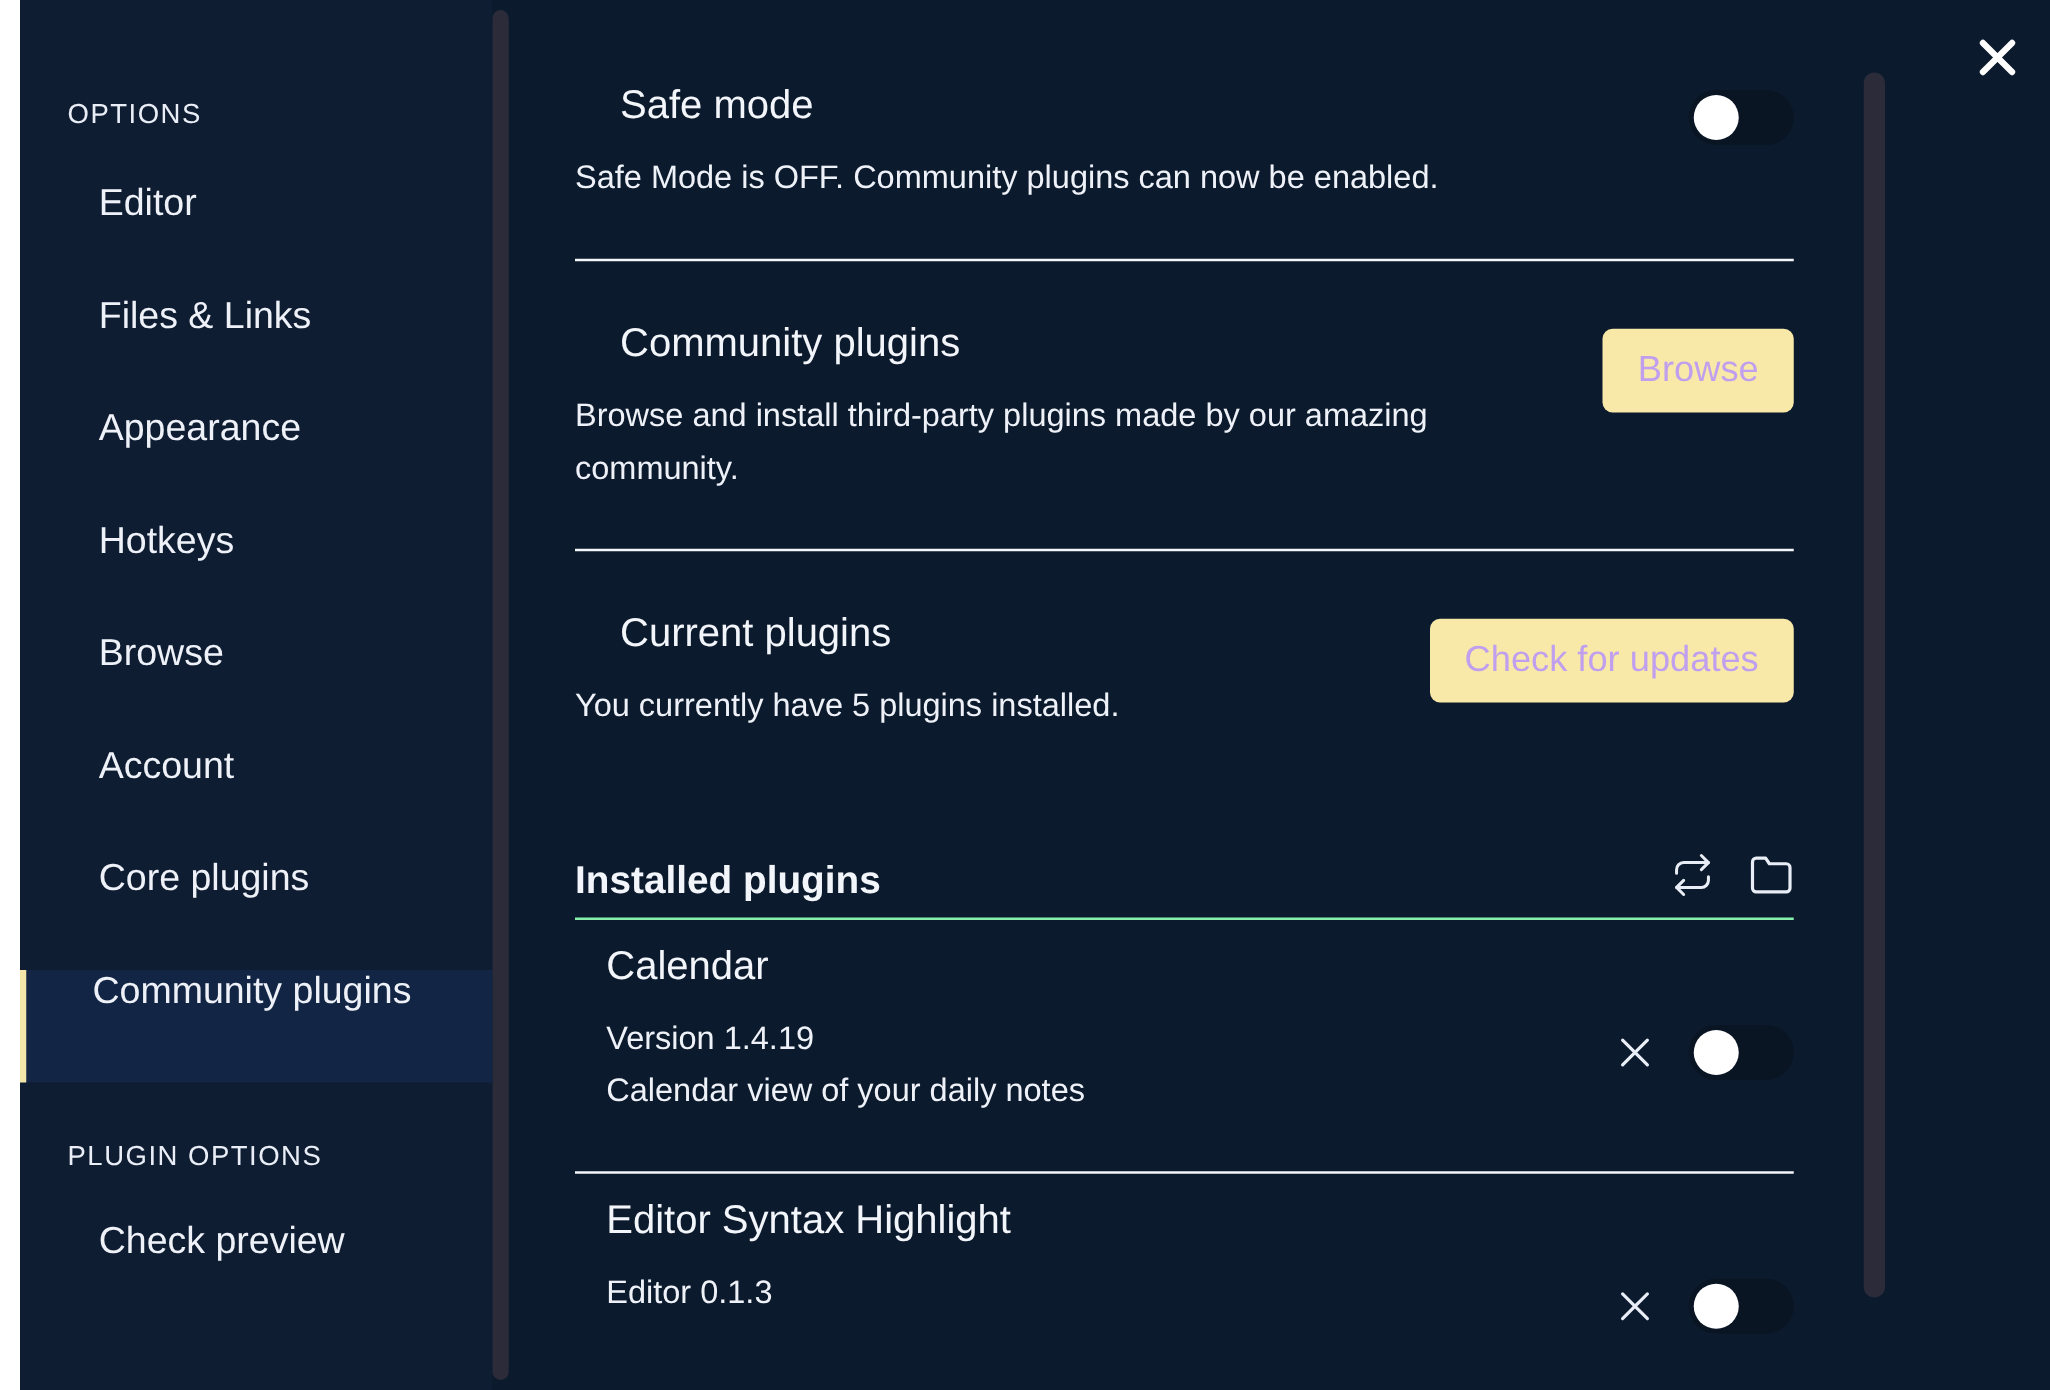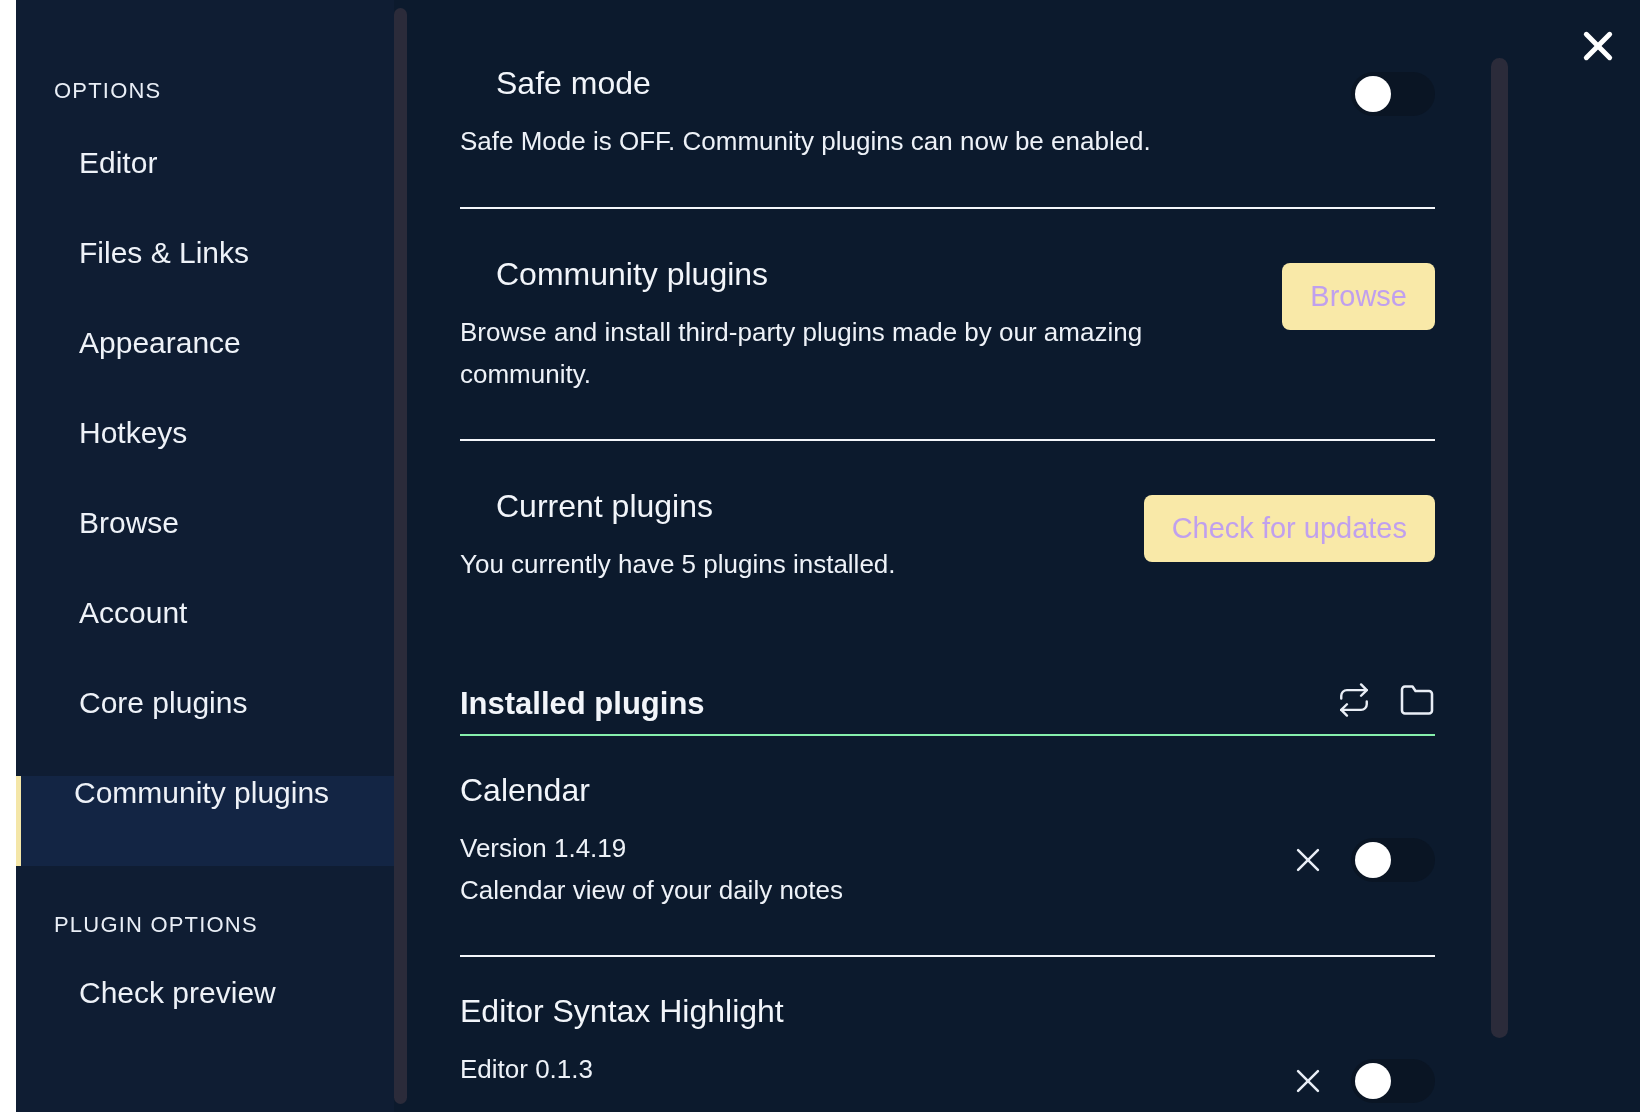--- a/index.html
+++ b/index.html
@@ -172,25 +172,26 @@
   }
   .installed-actions {
     display: flex;
     align-items: center;
     gap: 28px;
     padding-bottom: 4px;
     color: #e9eef6;
   }
 
   .plugin {
-    padding-top: 36px;
+    padding-top: 18px;
     display: flex;
     align-items: flex-start;
     justify-content: space-between;
     gap: 26px;
+    margin-left: 25px;
   }
   .plugin-name {
     font-size: 32px;
     color: #f2f5fa;
     margin-bottom: 18px;
   }
   .plugin-line {
     font-size: 26px;
     color: #eef2f8;
     line-height: 1.62;

